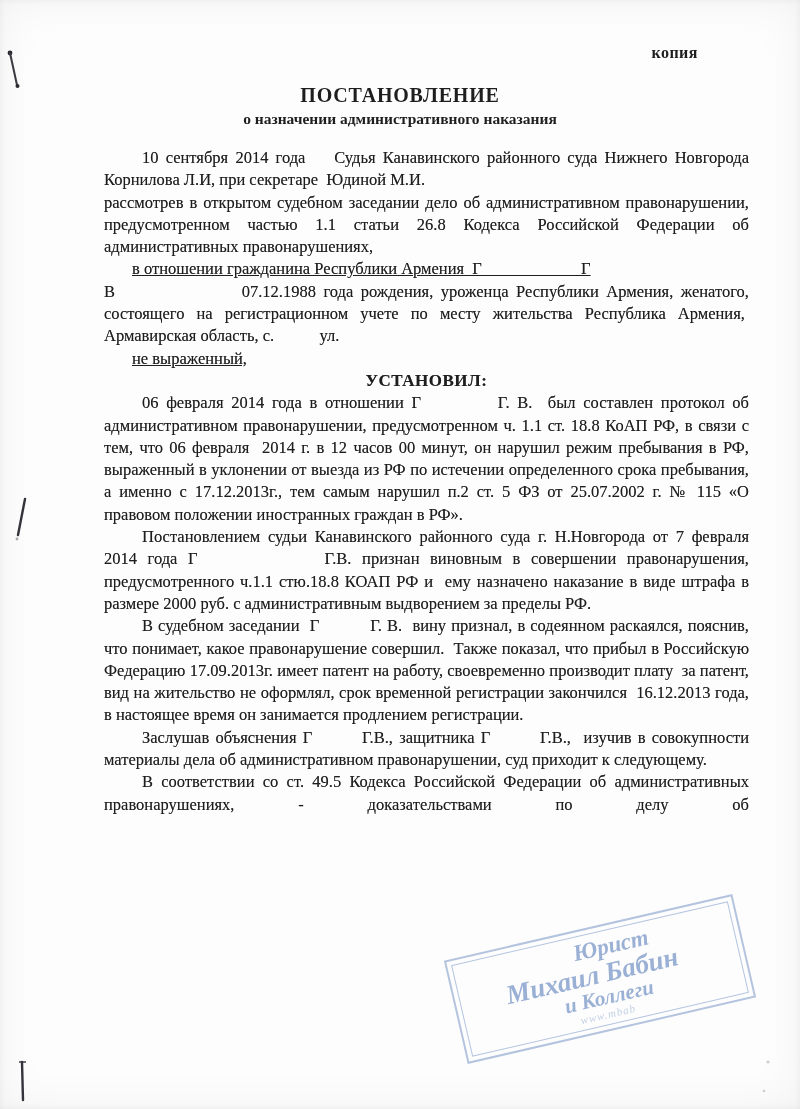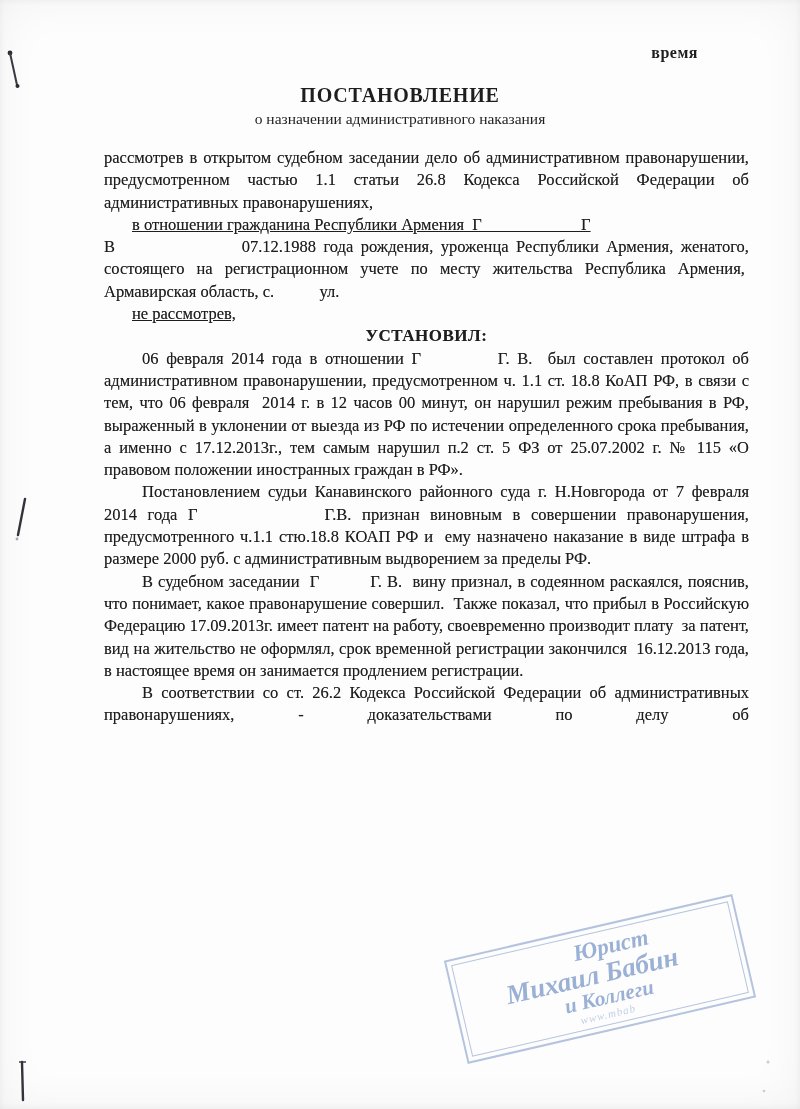--- a/index.html
+++ b/index.html
@@ -21,21 +21,21 @@
     font-weight: bold; font-size: 16px; letter-spacing: 0.5px;
   }
   .doc-header {
     position: absolute; top: 84px; left: 0; width: 100%;
     text-align: center;
   }
   .doc-title {
     margin: 0; font-size: 20px; font-weight: bold; letter-spacing: 0.8px;
   }
   .doc-subtitle {
-    margin: 3px 0 0 0; font-size: 15.5px; font-weight: normal;
+    margin: 3px 0 0 0; font-size: 15.5px; font-weight: bold;
   }
   .doc-body {
     position: absolute; left: 104px; top: 147px; width: 645px;
     font-size: 16.5px; line-height: 22.3px;
     text-align: justify;
     text-shadow: 0 0 0.5px rgba(30,30,30,0.55);
   }
   .doc-body p { margin: 0; }
   .p-indent { text-indent: 38px; }
   .p-indent-sm { text-indent: 28px; text-decoration: underline; }
@@ -89,37 +89,39 @@
     <g>
       <line x1="22" y1="1062" x2="23" y2="1100" stroke="#33333b" stroke-width="2.4" stroke-linecap="round"></line>
       <line x1="19" y1="1062" x2="26" y2="1062" stroke="#33333b" stroke-width="1.4"></line>
     </g>
     <g opacity="0.35">
       <circle cx="768" cy="1062" r="1.5" fill="#777"></circle>
       <circle cx="764" cy="1091" r="1.3" fill="#777"></circle>
     </g>
   </svg>
 
-  <div class="copy-label">время</div>
+  <div class="copy-label">копия</div>
 
   <div class="doc-header">
     <h1 class="doc-title">ПОСТАНОВЛЕНИЕ</h1>
     <h2 class="doc-subtitle">о назначении административного наказания</h2>
   </div>
 
   <div class="doc-body">
+    <p class="p-indent">10 сентября 2014 года&nbsp;&nbsp;&nbsp; Судья Канавинского районного суда Нижнего Новгорода Корнилова Л.И, при секретаре&nbsp; Юдиной М.И.</p>
     <p class="p-flush">рассмотрев в открытом судебном заседании дело об административном правонарушении, предусмотренном частью 1.1 статьи 26.8 Кодекса Российской Федерации об административных правонарушениях,</p>
     <p class="p-indent-sm">в отношении гражданина Республики Армения&nbsp; Г&nbsp;&nbsp;&nbsp;&nbsp;&nbsp;&nbsp;&nbsp;&nbsp;&nbsp;&nbsp;&nbsp;&nbsp;&nbsp;&nbsp;&nbsp;&nbsp;&nbsp;&nbsp;&nbsp;&nbsp;&nbsp;&nbsp;&nbsp;&nbsp;Г</p>
     <p class="p-flush">В&nbsp;&nbsp;&nbsp;&nbsp;&nbsp;&nbsp;&nbsp;&nbsp;&nbsp;&nbsp;&nbsp;&nbsp;&nbsp;&nbsp;&nbsp;&nbsp;&nbsp;07.12.1988 года рождения, уроженца Республики Армения, женатого, состоящего на регистрационном учете по месту жительства Республика Армения,&nbsp; Армавирская область, с.&nbsp;&nbsp;&nbsp;&nbsp;&nbsp;&nbsp;&nbsp;&nbsp;&nbsp;&nbsp;&nbsp;ул.</p>
-    <p class="p-indent-sm">не рассмотрев,</p>
+    <p class="p-indent-sm">не выраженный,</p>
     <h3 class="section-heading">УСТАНОВИЛ:</h3>
     <p class="p-indent">06 февраля 2014 года в отношении Г&nbsp;&nbsp;&nbsp;&nbsp;&nbsp;&nbsp;&nbsp;&nbsp;&nbsp;&nbsp;Г. В.&nbsp; был составлен протокол об административном правонарушении, предусмотренном ч. 1.1 ст. 18.8 КоАП РФ, в связи с тем, что 06 февраля&nbsp; 2014 г. в 12 часов 00 минут, он нарушил режим пребывания в РФ, выраженный в уклонении от выезда из РФ по истечении определенного срока пребывания, а именно с 17.12.2013г., тем самым нарушил п.2 ст. 5 ФЗ от 25.07.2002 г. № 115 «О правовом положении иностранных граждан в РФ».</p>
     <p class="p-indent">Постановлением судьи Канавинского районного суда г. Н.Новгорода от 7 февраля 2014 года Г&nbsp;&nbsp;&nbsp;&nbsp;&nbsp;&nbsp;&nbsp;&nbsp;&nbsp;&nbsp;&nbsp;&nbsp;Г.В. признан виновным в совершении правонарушения, предусмотренного ч.1.1 стю.18.8 КОАП РФ и&nbsp; ему назначено наказание в виде штрафа в размере 2000 руб. с административным выдворением за пределы РФ.</p>
     <p class="p-indent">В судебном заседании&nbsp; Г&nbsp;&nbsp;&nbsp;&nbsp;&nbsp;&nbsp;&nbsp;&nbsp;&nbsp;&nbsp;Г. В.&nbsp; вину признал, в содеянном раскаялся, пояснив, что понимает, какое правонарушение совершил.&nbsp; Также показал, что прибыл в Российскую Федерацию 17.09.2013г. имеет патент на работу, своевременно производит плату&nbsp; за патент, вид на жительство не оформлял, срок временной регистрации закончился&nbsp; 16.12.2013 года, в настоящее время он занимается продлением регистрации.</p>
-    <p class="p-indent justify-all">В соответствии со ст. 26.2 Кодекса Российской Федерации об административных правонарушениях, - доказательствами по делу об</p>
+    <p class="p-indent">Заслушав объяснения Г&nbsp;&nbsp;&nbsp;&nbsp;&nbsp;&nbsp;&nbsp;&nbsp;Г.В., защитника Г&nbsp;&nbsp;&nbsp;&nbsp;&nbsp;&nbsp;&nbsp;&nbsp;Г.В.,&nbsp; изучив в совокупности материалы дела об административном правонарушении, суд приходит к следующему.</p>
+    <p class="p-indent justify-all">В соответствии со ст. 49.5 Кодекса Российской Федерации об административных правонарушениях, - доказательствами по делу об</p>
   </div>
 
   <div class="watermark">
     <div class="watermark-inner">
       <div class="wm-line1">Юрист</div>
       <div class="wm-line2">Михаил Бабин</div>
       <div class="wm-line3">и Коллеги</div>
       <div class="wm-url">www.mbab</div>
     </div>
   </div>

